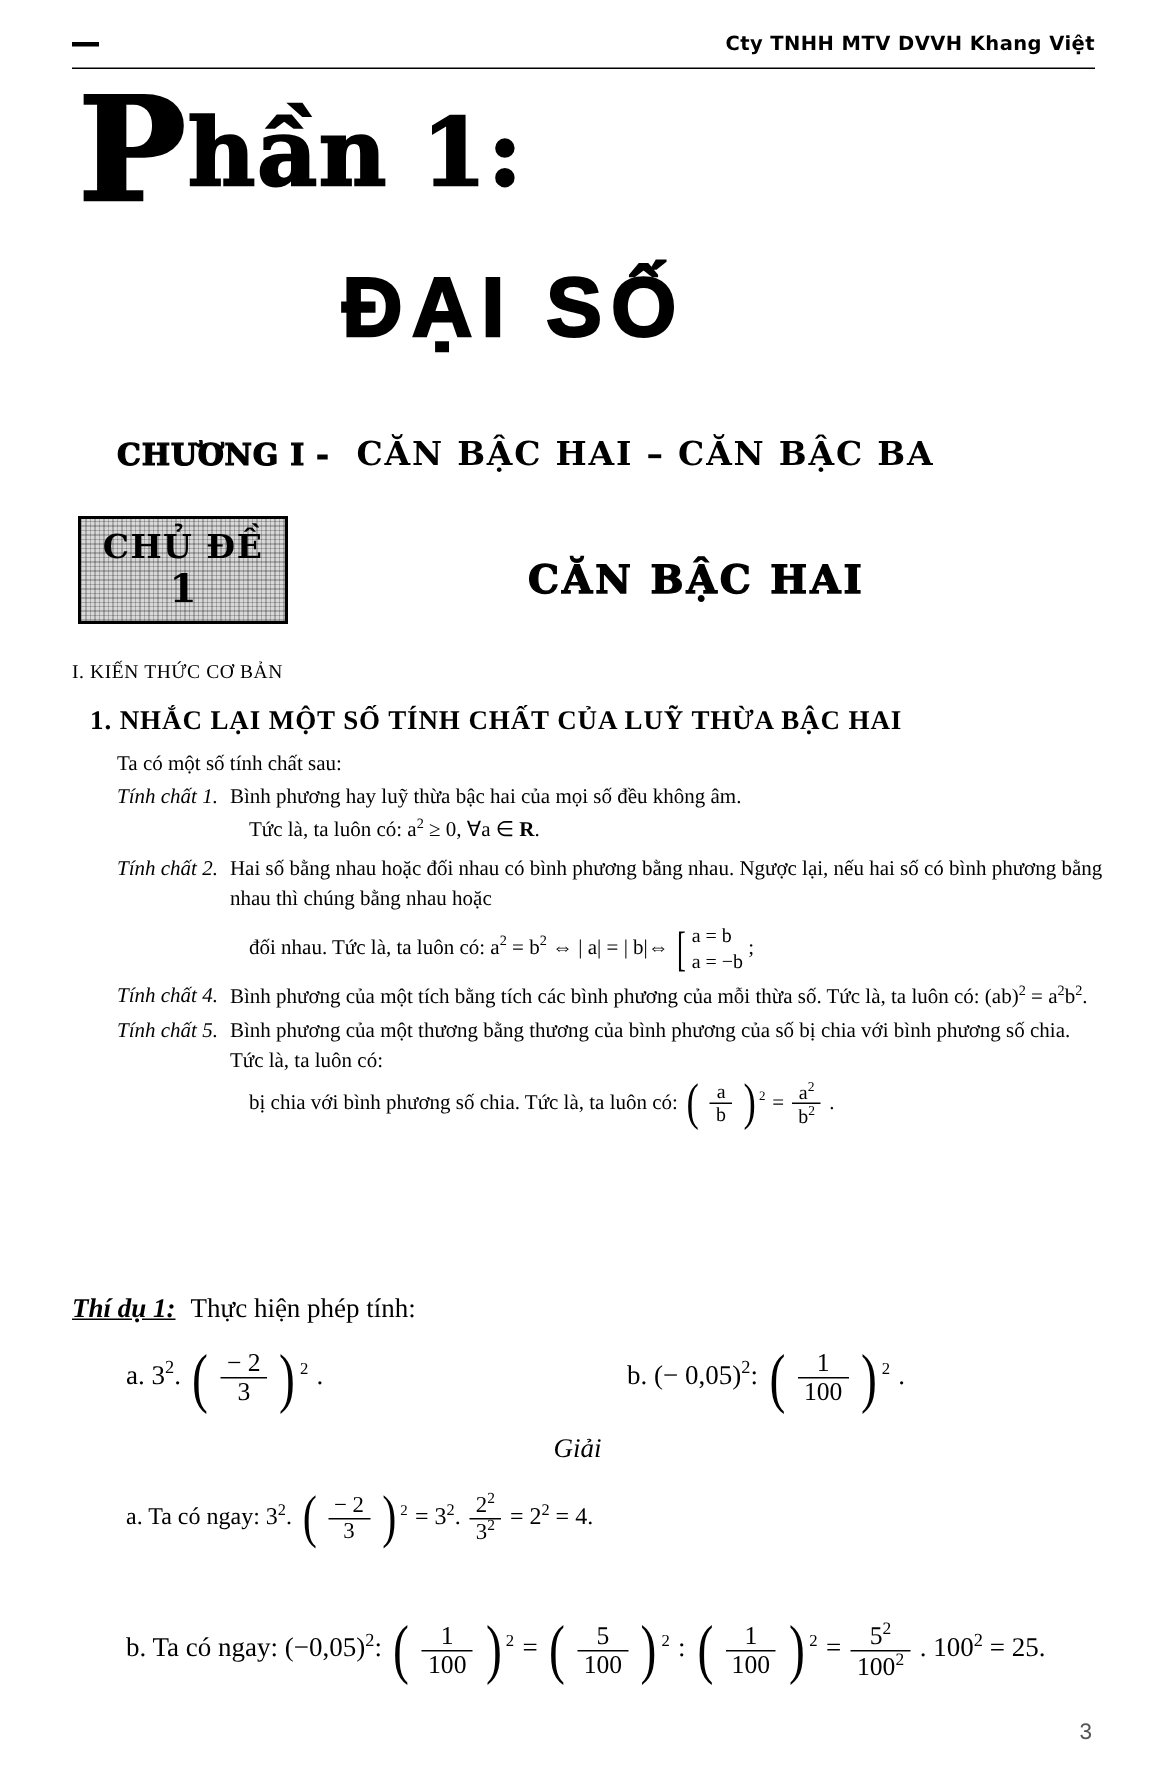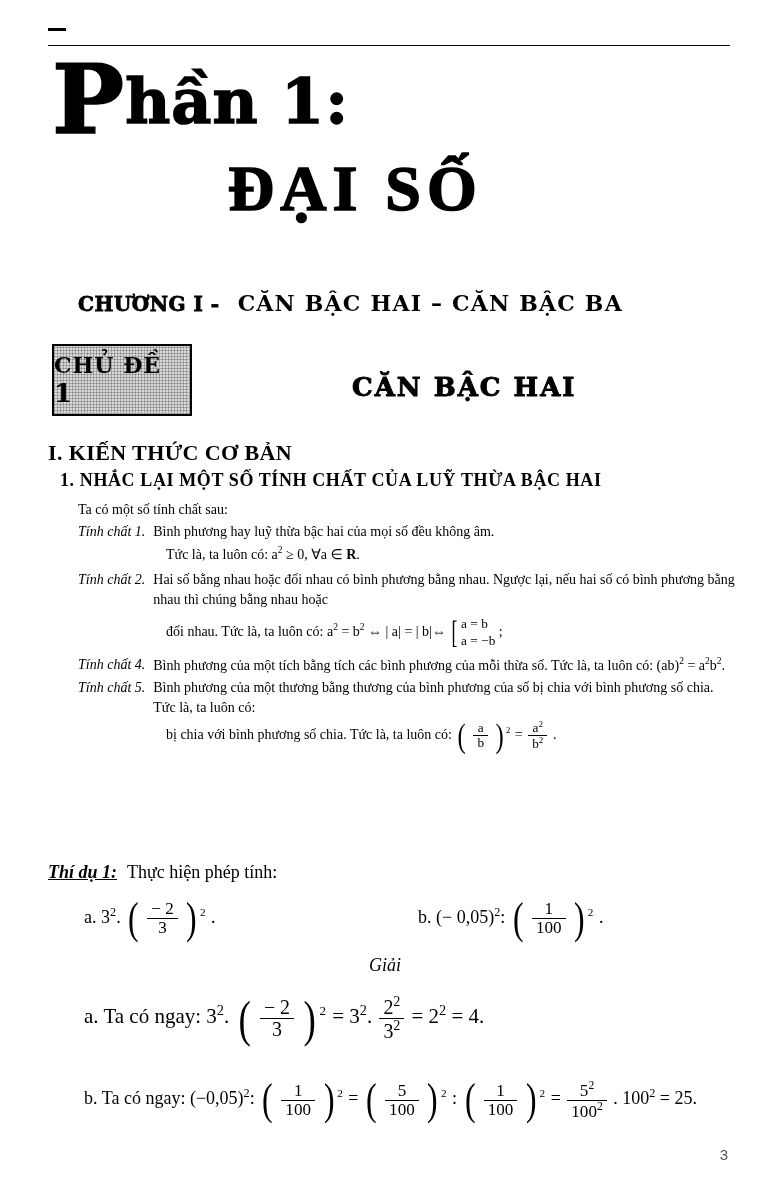--- a/index.html
+++ b/index.html
@@ -69,25 +69,25 @@
     line-height: 1;
     -webkit-text-stroke: 1.5px #000;
   }
   .title-phan .big-p {
     font-size: 96px;
     line-height: 0.8;
     vertical-align: -10px;
   }
   .title-daiso {
     position: absolute;
-    top: 152px;
+    top: 172px;
     left: 228px;
-    font-family: Liberation Serif, serif;
-    font-weight: bold;
-    font-size: 64px;
+    font-family: Liberation Sans, sans-serif;
+    font-weight: bold;
+    font-size: 56px;
     letter-spacing: 6px;
     -webkit-text-stroke: 1.6px #000;
   }
 
   
   .chuong-row {
     position: absolute;
     top: 290px;
     left: 78px;
     right: 40px;
@@ -113,21 +113,21 @@
     position: absolute;
     top: 344px;
     left: 52px;
     width: 140px;
     height: 72px;
     border: 2px solid #000;
     background-color: #d8d8d8;
     background-image:
       repeating-linear-gradient(0deg, rgba(0,0,0,0.22) 0 1px, transparent 1px 3px),
       repeating-linear-gradient(90deg, rgba(0,0,0,0.22) 0 1px, transparent 1px 3px);
-    text-align: left;
+    text-align: center;
     box-sizing: border-box;
   }
   .chude-box .l1 {
     margin-top: 6px;
     font-family: "DejaVu Serif", serif;
     font-weight: bold;
     font-size: 22px;
     letter-spacing: 1px;
   }
   .chude-box .l2 {
@@ -146,22 +146,22 @@
     letter-spacing: 2px;
     -webkit-text-stroke: 0.9px #000;
   }
 
   
   .sec1 {
     position: absolute;
     top: 440px;
     left: 48px;
     font-family: "Liberation Serif", serif;
-    font-weight: bold;
-    font-size: 22px;
+    font-weight: normal;
+    font-size: 13px;
     letter-spacing: 0.4px;
   }
   .sec2 {
     position: absolute;
     top: 470px;
     left: 60px;
     font-family: "Liberation Serif", serif;
     font-weight: bold;
     font-size: 18px;
     letter-spacing: 0.6px;
@@ -276,21 +276,21 @@
     left: 0;
     width: 770px;
     text-align: center;
     font-style: italic;
     font-size: 18px;
   }
   .sol-a {
     position: absolute;
     top: 995px;
     left: 84px;
-    font-size: 21px;
+    font-size: 16px;
   }
   .sol-b {
     position: absolute;
     top: 1080px;
     left: 84px;
     font-size: 18px;
   }
 
   .pagenum {
     position: absolute;
@@ -301,20 +301,21 @@
     color: #555;
   }
 </style>
 </head>
 <body>
 
 <div class="page">
 
   <div class="header">
     <div class="header-rule"></div>
+    <div class="header-text">Cty TNHH MTV DVVH Khang Việt</div>
     <div class="header-underline"></div>
   </div>
 
   <div class="title-phan">
     <span class="big-p">P</span><span>hần 1:</span>
   </div>
   <div class="title-daiso">ĐẠI SỐ</div>
 
   <div class="chuong-row">
     <span class="chuong-label">CHƯƠNG I -</span><span class="chuong-title">CĂN BẬC HAI – CĂN BẬC BA</span>

